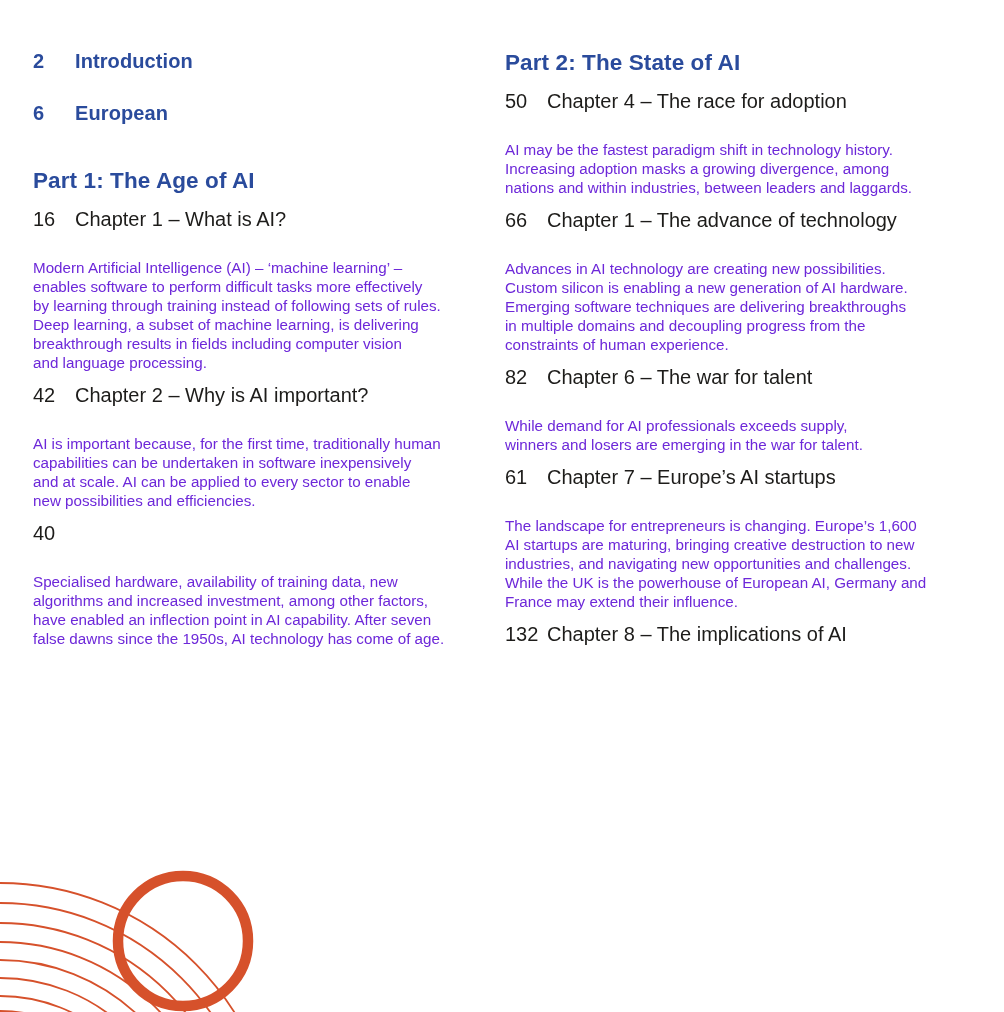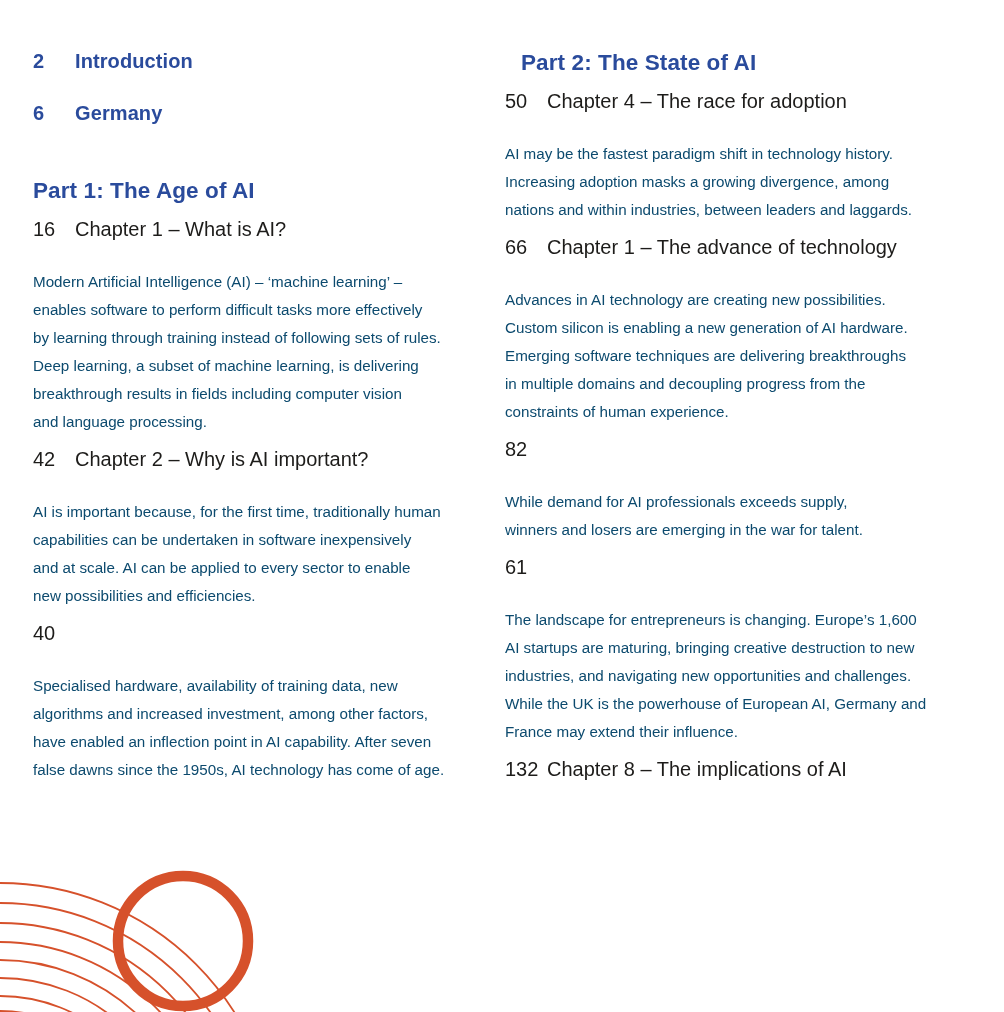--- a/index.html
+++ b/index.html
@@ -30,41 +30,41 @@
 
   
   .part-heading {
     margin: 48px 0 0 0;
     font-size: 22.5px;
     line-height: 30px;
     font-weight: 700;
     color: #2a4b9c;
     letter-spacing: 0.1px;
   }
-  .part-heading.first { margin-top: 0; margin-left: 16px; }
-  .part-heading.big-gap { margin-top: 50px; }
+  .part-heading.first { margin-top: 0; }
+  .part-heading.big-gap { margin-top: 40px; }
 
   
   .chapter-head {
     display: flex;
     margin-top: 10px;
     font-size: 20px;
     line-height: 26px;
     font-weight: 400;
     color: #1d1c1a;
     cursor: pointer;
   }
   .ch-num { flex: none; min-width: 42px; }
 
   
   .chapter-desc {
     margin: 26px 0 0 0;
     font-size: 15.2px;
-    line-height: 28px;
-    color: #0c4a6e;
+    line-height: 19px;
+    color: #6d28d9;
     white-space: pre-line;
   }
 
   
   .decoration {
     position: absolute;
     left: 0;
     top: 832px;
     width: 340px;
     height: 180px;
@@ -78,21 +78,21 @@
 
   <div class="col col-left">
 
     <div class="front-item">
       <span class="front-num">2</span>
       <span class="front-label">Introduction</span>
     </div>
 
     <div class="front-item second">
       <span class="front-num">6</span>
-      <span class="front-label">Germany</span>
+      <span class="front-label">European</span>
     </div>
 
     <h2 class="part-heading big-gap">Part 1: The Age of AI</h2>
 
     <div class="chapter-head">
       <span class="ch-num">16</span>
       <span class="ch-title">Chapter 1 – What is AI?</span>
     </div>
     <p class="chapter-desc">Modern Artificial Intelligence (AI) – ‘machine learning’ –
 enables software to perform difficult tasks more effectively
@@ -137,27 +137,29 @@
       <span class="ch-title">Chapter 1 – The advance of technology</span>
     </div>
     <p class="chapter-desc">Advances in AI technology are creating new possibilities.
 Custom silicon is enabling a new generation of AI hardware.
 Emerging software techniques are delivering breakthroughs
 in multiple domains and decoupling progress from the
 constraints of human experience.</p>
 
     <div class="chapter-head">
       <span class="ch-num">82</span>
+      <span class="ch-title">Chapter 6 – The war for talent</span>
     </div>
     <p class="chapter-desc">While demand for AI professionals exceeds supply,
 winners and losers are emerging in the war for talent.</p>
 
 
     <div class="chapter-head">
       <span class="ch-num">61</span>
+      <span class="ch-title">Chapter 7 – Europe’s AI startups</span>
     </div>
     <p class="chapter-desc">The landscape for entrepreneurs is changing. Europe’s 1,600
 AI startups are maturing, bringing creative destruction to new
 industries, and navigating new opportunities and challenges.
 While the UK is the powerhouse of European AI, Germany and
 France may extend their influence.</p>
 
 
     <div class="chapter-head">
       <span class="ch-num">132</span>

